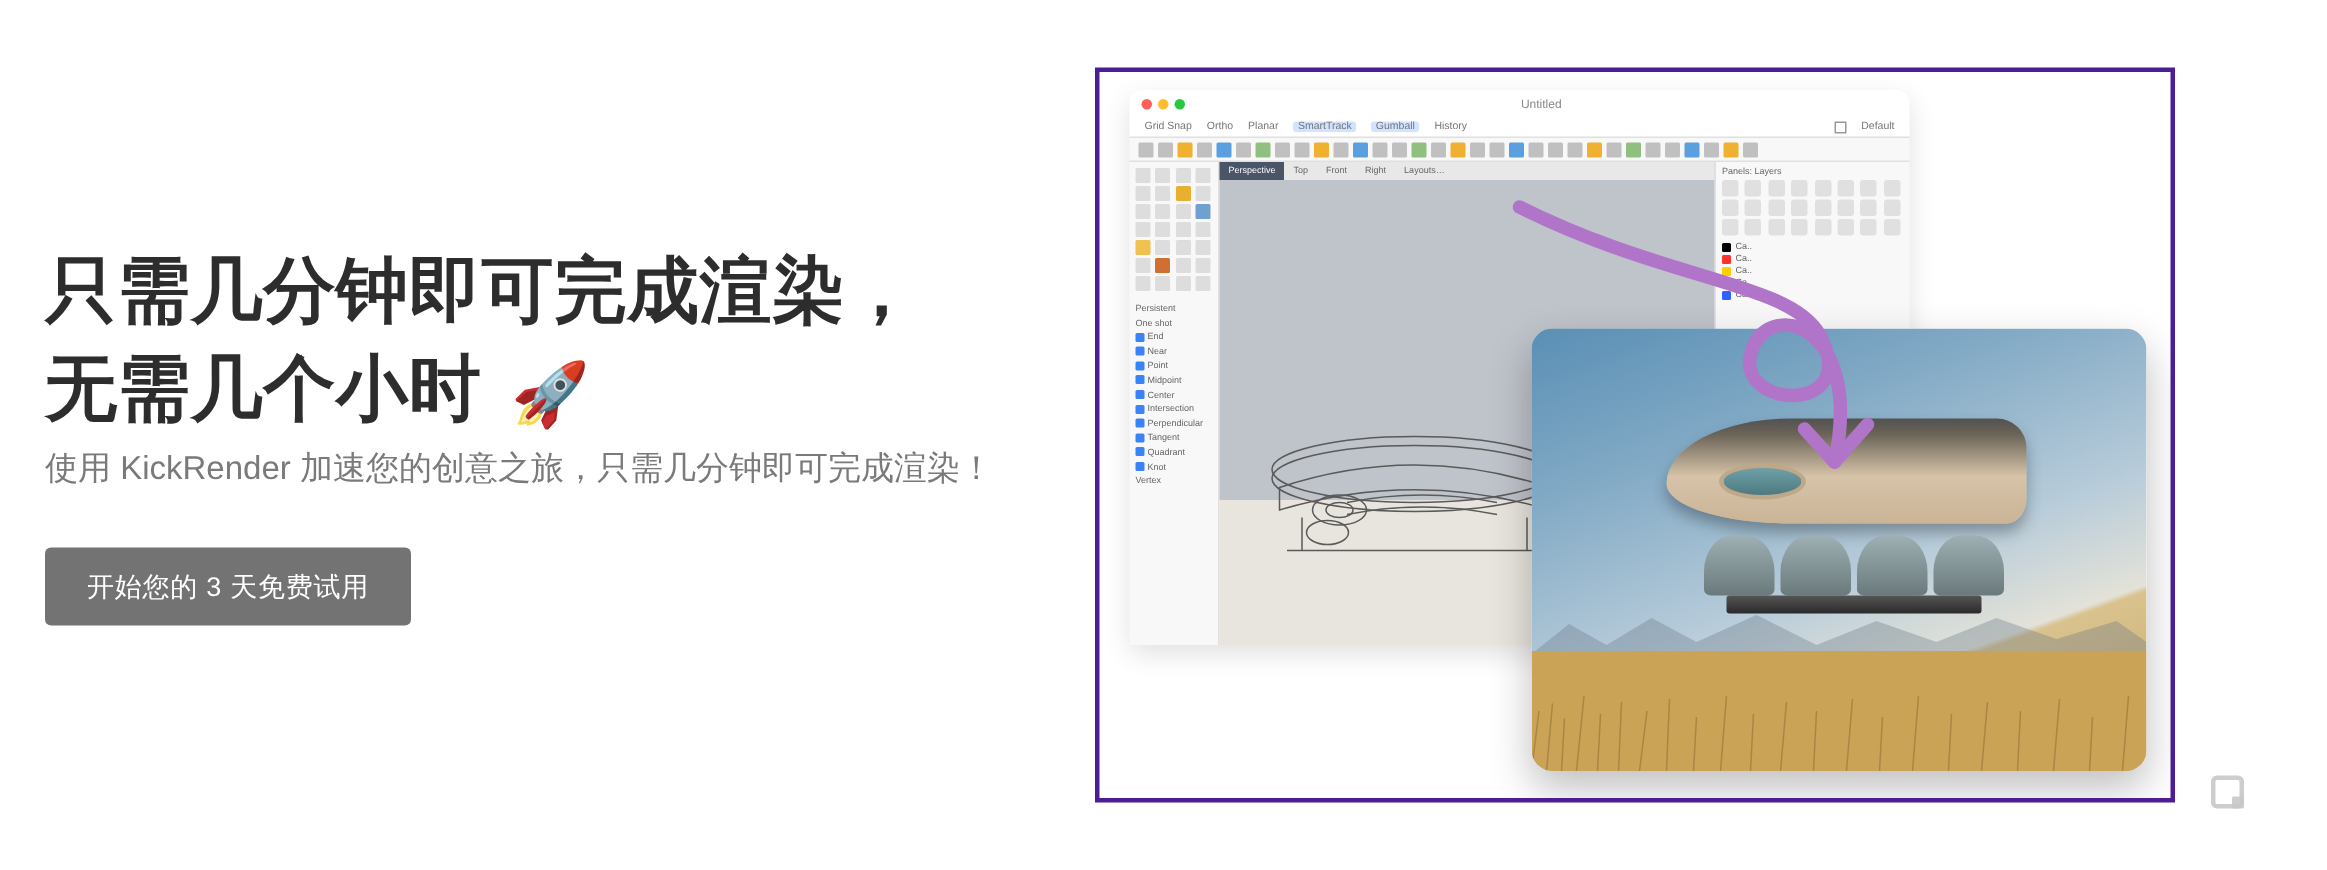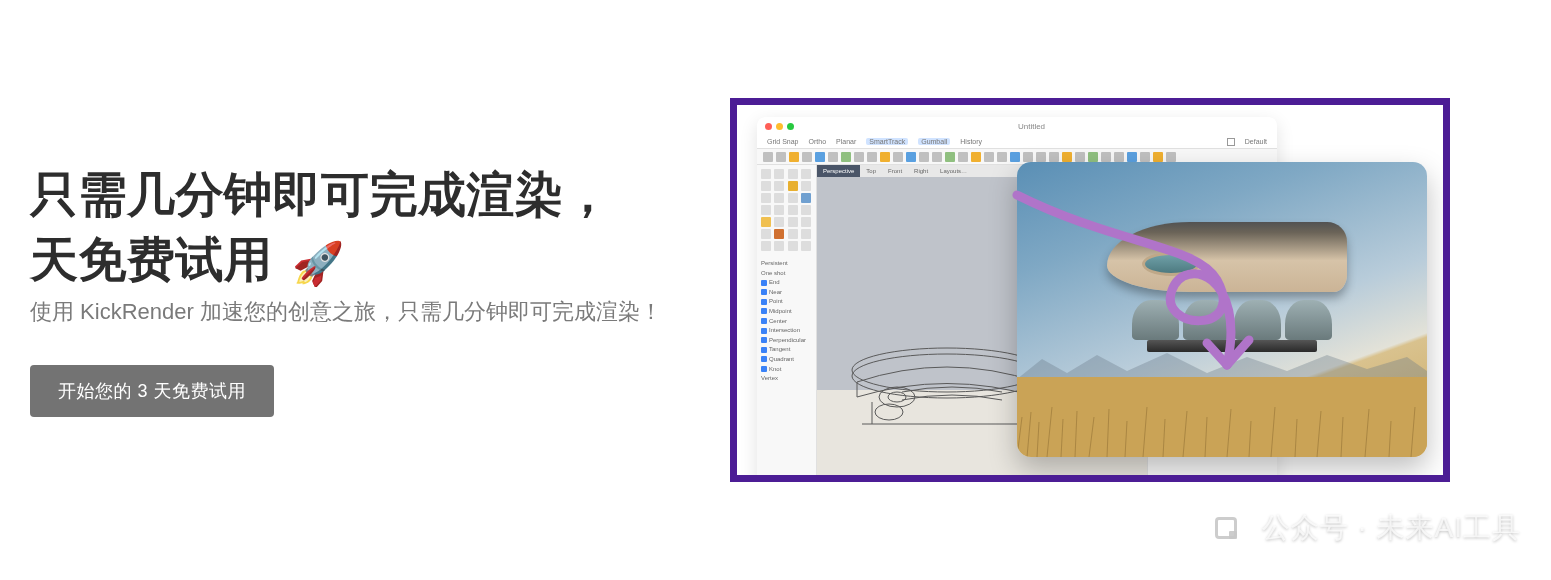--- a/index.html
+++ b/index.html
@@ -45,22 +45,22 @@
     color: #ffffff;
     font-size: 18px;
     padding: 14px 28px;
     border: none;
     border-radius: 4px;
     cursor: pointer;
     letter-spacing: 0.5px;
   }
   .right-col {
     flex: 0 0 720px;
-    height: 384px;
-    border: 7px solid #4c1d95;
+    height: 490px;
+    border: 3px solid #4c1d95;
     position: relative;
     background: #fff;
     overflow: hidden;
   }
   
   .app-window {
     position: absolute;
     left: 20px; top: 12px;
     width: 520px; height: 370px;
     background: #f4f4f4;
@@ -147,21 +147,21 @@
   .wm-inner{width:22px;height:22px;border:3px solid rgba(200,200,200,0.9);border-radius:4px;position:relative;}
   .wm-inner::after{content:"";position:absolute;right:-3px;bottom:-3px;width:8px;height:8px;background:rgba(200,200,200,0.9);border-radius:1px;}
 </style>
 </head>
 <body>
 
 <div class="left-col">
   <h1 class="heading">
     <span class="line1">只需几分钟即可完成渲染，</span>
     <span class="line3">
-      <span>天免费试用</span>
+      <span>无需几个小时</span>
       <span class="rocket-icon">🚀</span>
     </span>
   </h1>
   <p class="subheading">使用 KickRender 加速您的创意之旅，只需几分钟即可完成渲染！</p>
   <button class="cta-btn">开始您的 3 天免费试用</button>
 </div>
 
 <div class="right-col">
 
   <div class="app-window">
@@ -374,14 +374,13 @@
         </div>
       <div class="b-base"></div>
     </div>
   </div>
 </div>
 
 <div class="watermark">
   <span class="wm-icon">
       <span class="wm-inner"></span>
     </span>
-  <span>公众号 · 未来AI工具</span>
 </div>
 
 </body></html>

